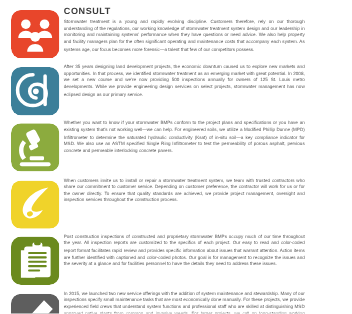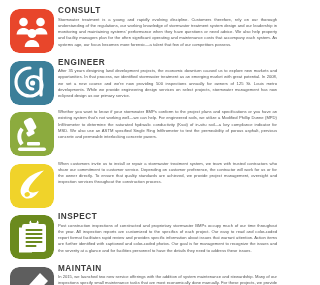--- a/index.html
+++ b/index.html
@@ -122,21 +122,20 @@
           <rect x="0" y="0" width="44" height="44" rx="9" fill="#3c7f99"></rect>
           <g fill="none" stroke="#ffffff" stroke-width="3.2" stroke-linecap="round">
             <path d="M20 7 C11 7 6 14 6 21 C6 29 12 35 20 35 C27 35 32 30 32 24 C32 19 28.5 15.5 24 15.5 C20 15.5 17 18.2 17 22 C17 25.4 19.6 28 22.8 28"></path>
             <path d="M31 8 L31 34"></path>
           </g>
           <circle cx="22.6" cy="22" r="2.6" fill="#ffffff"></circle>
         </svg>
       </span>
     </div>
     <div class="text-col">
-      <div class="heading">ENGINEER</div>
       <p class="body-text">After 35 years designing land development projects, the economic downturn caused us to explore new markets and opportunities. In that process, we identified stormwater treatment as an emerging market with great potential. In 2008, we set a new course and we're now providing 500 inspections annually for owners of 125 St. Louis metro developments. While we provide engineering design services on select projects, stormwater management has now eclipsed design as our primary service.</p>
     </div>
   </div>
 
   <div class="section s-test">
     <div class="icon-col">
       <span class="icon-tile">
         <svg viewBox="0 0 44 44" xmlns="http://www.w3.org/2000/svg">
           <rect x="0" y="0" width="44" height="44" rx="9" fill="#8cab3e"></rect>
           <g fill="#ffffff">
@@ -186,36 +185,34 @@
               <rect x="15.5" y="18" width="17" height="1.9" rx="0.9"></rect>
               <rect x="15.5" y="22" width="17" height="1.9" rx="0.9"></rect>
               <rect x="15.5" y="26" width="17" height="1.9" rx="0.9"></rect>
               <rect x="15.5" y="30" width="11" height="1.9" rx="0.9"></rect>
             </g>
           </g>
         </svg>
       </span>
     </div>
     <div class="text-col">
-      <div class="heading">INSPECT</div>
       <p class="body-text">Post construction inspections of constructed and proprietary stormwater BMPs occupy much of our time throughout the year. All inspection reports are customized to the specifics of each project. Our easy to read and color-coded report format facilitates rapid review and provides specific information about issues that warrant attention. Action items are further identified with captioned and color-coded photos. Our goal is for management to recognize the issues and the severity at a glance and for facilities personnel to have the details they need to address these issues.</p>
     </div>
   </div>
 
   <div class="section s-maintain">
     <div class="icon-col">
       <span class="icon-tile">
         <svg viewBox="0 0 44 44" xmlns="http://www.w3.org/2000/svg">
           <rect x="0" y="0" width="44" height="44" rx="9" fill="#5e5e5e"></rect>
           <g fill="#ffffff">
             <path d="M30 6 L38 14 L17 36 C15 38 11.5 38 9.5 36 C7.5 34 7.5 30.5 9.5 28.5z"></path>
             <path d="M35.5 24.5c-3.5-1-7 0-9.4 2.5l9.5 9.6c2.6-2.6 3.6-6.2 2.4-9.8z"></path>
           </g>
         </svg>
       </span>
     </div>
     <div class="text-col">
-      <div class="heading">MAINTAIN</div>
       <p class="body-text">In 2015, we launched two new service offerings with the addition of system maintenance and stewardship. Many of our inspections specify small maintenance tasks that are most economically done manually. For these projects, we provide experienced field crews that understand system functions and professional staff who are skilled at distinguishing MSD approved native plants from common and invasive weeds. For larger projects, we call on long-standing working relationships with</p>
     </div>
   </div>
 
 </div>
 
 </body></html>

